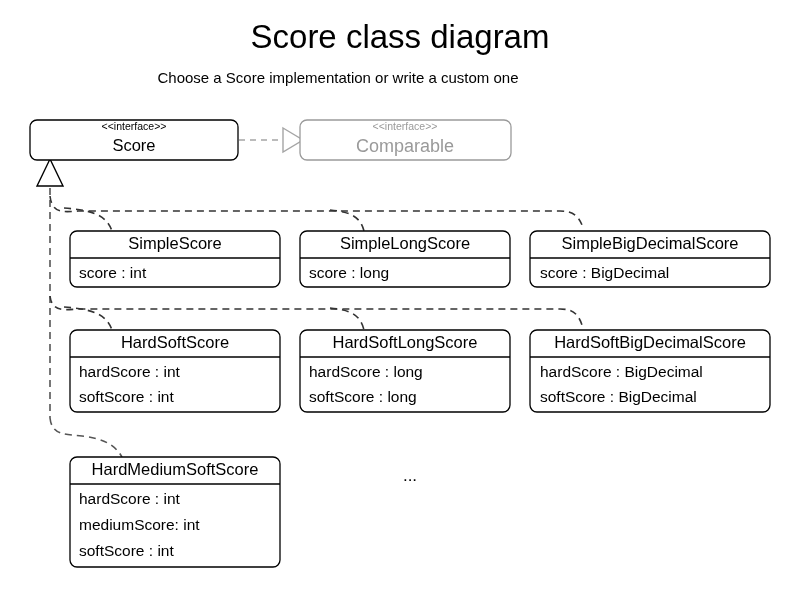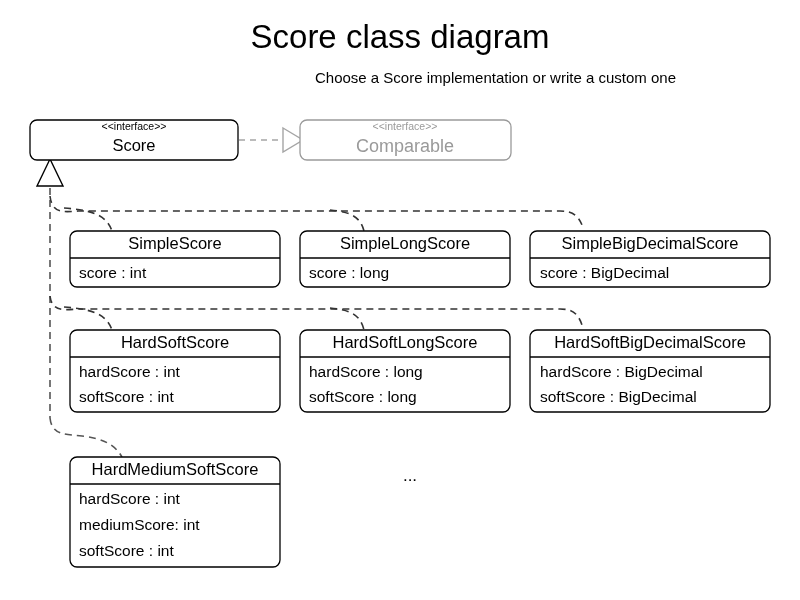--- a/index.html
+++ b/index.html
@@ -24,21 +24,21 @@
     font-size: 33px;
     font-weight: normal;
     color: #000000;
     letter-spacing: 0px;
   }
   #diagram-subtitle {
     position: absolute;
     top: 69px;
     left: 0;
     width: 676px;
-    text-align: right;
+    text-align: center;
     font-size: 15px;
     font-weight: normal;
     color: #000000;
   }
   #canvas {
     position: absolute;
     top: 0;
     left: 0;
   }
   .uml-box-rect {

